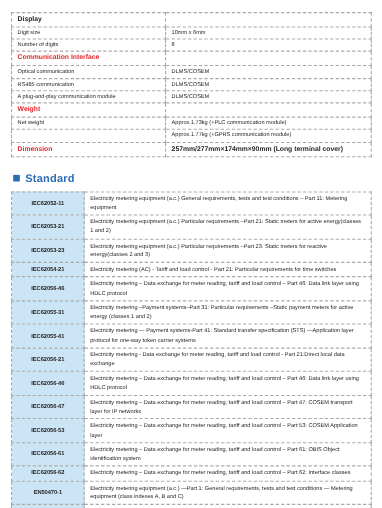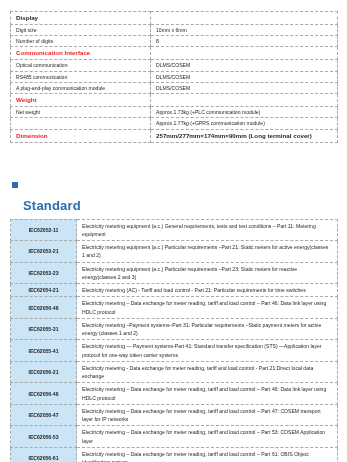--- a/index.html
+++ b/index.html
@@ -61,25 +61,24 @@
     margin-bottom: 6px;
   }
   .std-bullet {
     width: 6px;
     height: 6px;
     background: #2b6cb0;
     display: inline-block;
     flex: 0 0 auto;
   }
   .std-title {
-    font-size: 13px;
+    font-size: 10px;
     font-weight: bold;
     color: #2b6cb0;
     letter-spacing: .2px;
-    margin-top: 41px;
   }
 
   
   .std-table {
     width: 327px;
     border-collapse: collapse;
     table-layout: fixed;
   }
   .std-table td {
     border: 1px dashed #a9a9a9;

